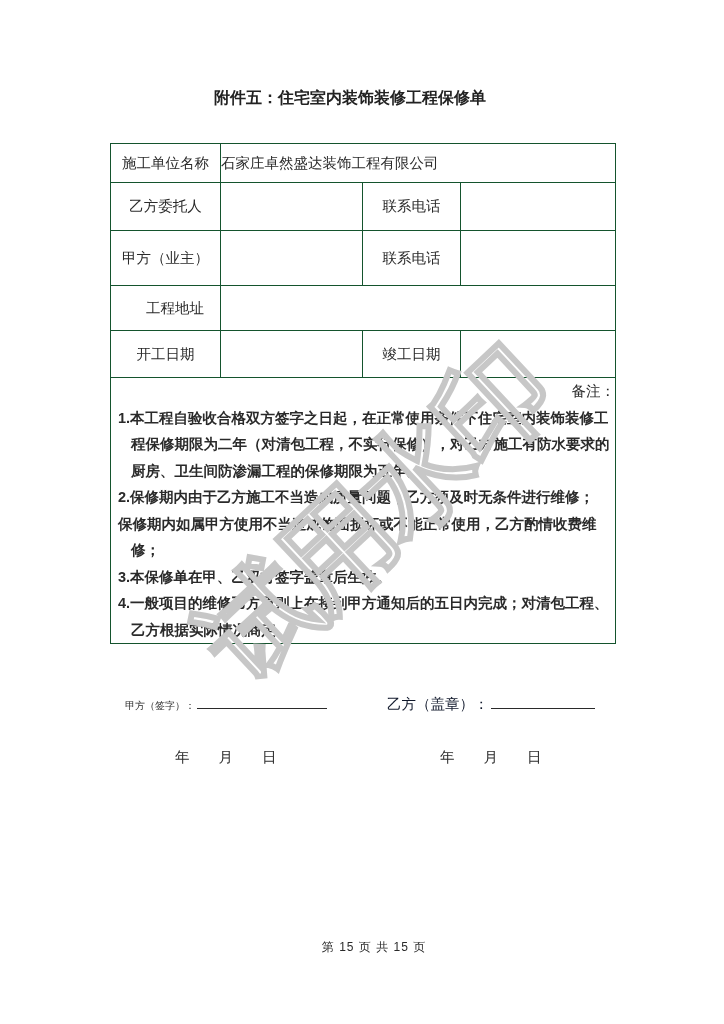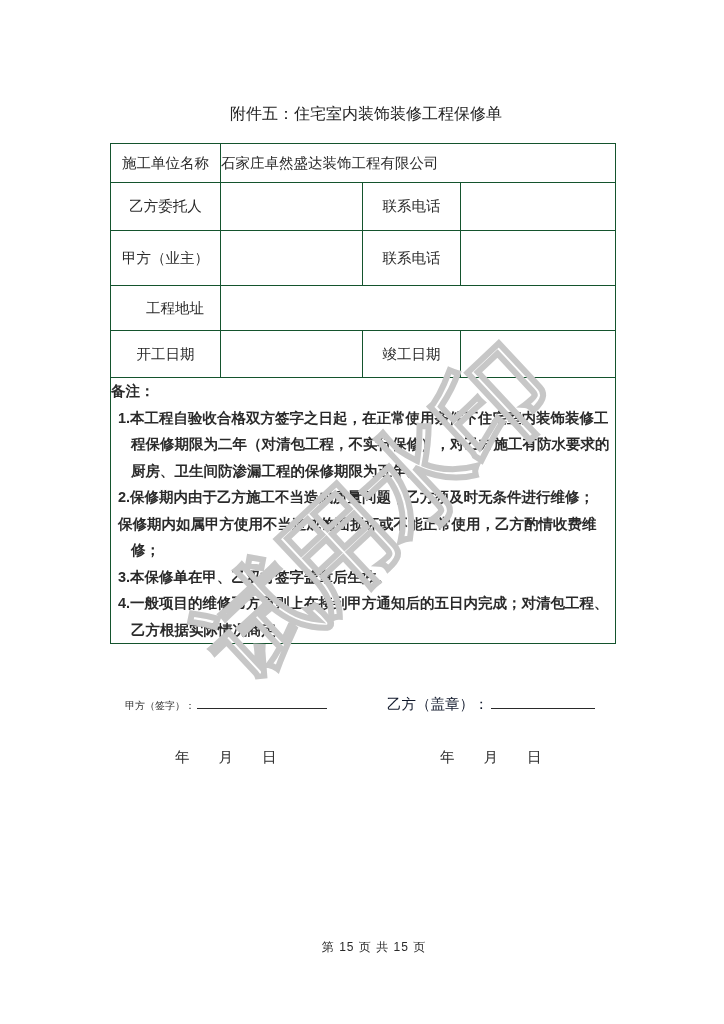--- a/index.html
+++ b/index.html
@@ -2,43 +2,43 @@
 <html><head>
 <meta charset="utf-8">
 <style>
   html,body { margin:0; padding:0; background:#ffffff; }
   .page {
     position:relative; width:724px; height:1024px; background:#ffffff;
     font-family:"Liberation Sans","DejaVu Sans",sans-serif; color:#1e1e1e;
     overflow:hidden;
   }
   .title {
-    position:absolute; top:88px; left:80px; width:540px; margin:16px;
-    text-align:center; font-size:16px; font-weight:normal; color:#222;
+    position:absolute; top:88px; left:80px; width:540px; margin:0;
+    text-align:center; font-size:16px; font-weight:bold; color:#222;
   }
   table.form {
     position:absolute; left:110px; top:143px; width:505px;
     border-collapse:collapse; table-layout:fixed;
   }
   table.form td {
     border:1px solid #14532d; font-size:14.5px; color:#2a2a2a;
     padding:0; overflow:hidden;
   }
   col.c1{width:110px;} col.c2{width:142px;} col.c3{width:98px;} col.c4{width:155px;}
   td.lbl { text-align:center; }
   td.val { text-align:left; padding-left:12px;font-family:Liberation Mono, monospace; }
   td.val-wide { text-align:left; padding-left:18px; letter-spacing:0.5px; }
   tr.r1 td{height:38px;} tr.r2 td{height:47px;} tr.r3 td{height:54px;margin-left:28px;}
   tr.r4 td{height:44px;padding-left:19px;} tr.r5 td{height:46px;} tr.r6 td{height:44px;}
   td.remarks {
     height:252px; vertical-align:top; text-align:left;
     padding:6px 10px 0 8px; font-weight:bold; font-size:13.5px;
     line-height:26.5px; color:#1c1c1c;
   }
-  .rem-head { font-weight:bold; }
+  .rem-head { font-weight:normal;text-align:right; }
   .rem-item { padding-left:20px; text-indent:-13px; }
   .sig-a { position:absolute; left:125px; top:694px; font-size:10px; color:#2a2a2a; }
   .sig-b { position:absolute; left:387px; top:694px; font-size:14.5px; color:#0f172a; }
   .sig-line-a {
     display:inline-block; width:130px; height:14px; margin-left:2px;
     border-bottom:1.5px solid #2a2a2a; vertical-align:baseline;
   }
   .sig-line-b {
     display:inline-block; width:104px; height:14px; margin-left:2px;
     border-bottom:1.5px solid #2a2a2a; vertical-align:baseline;

